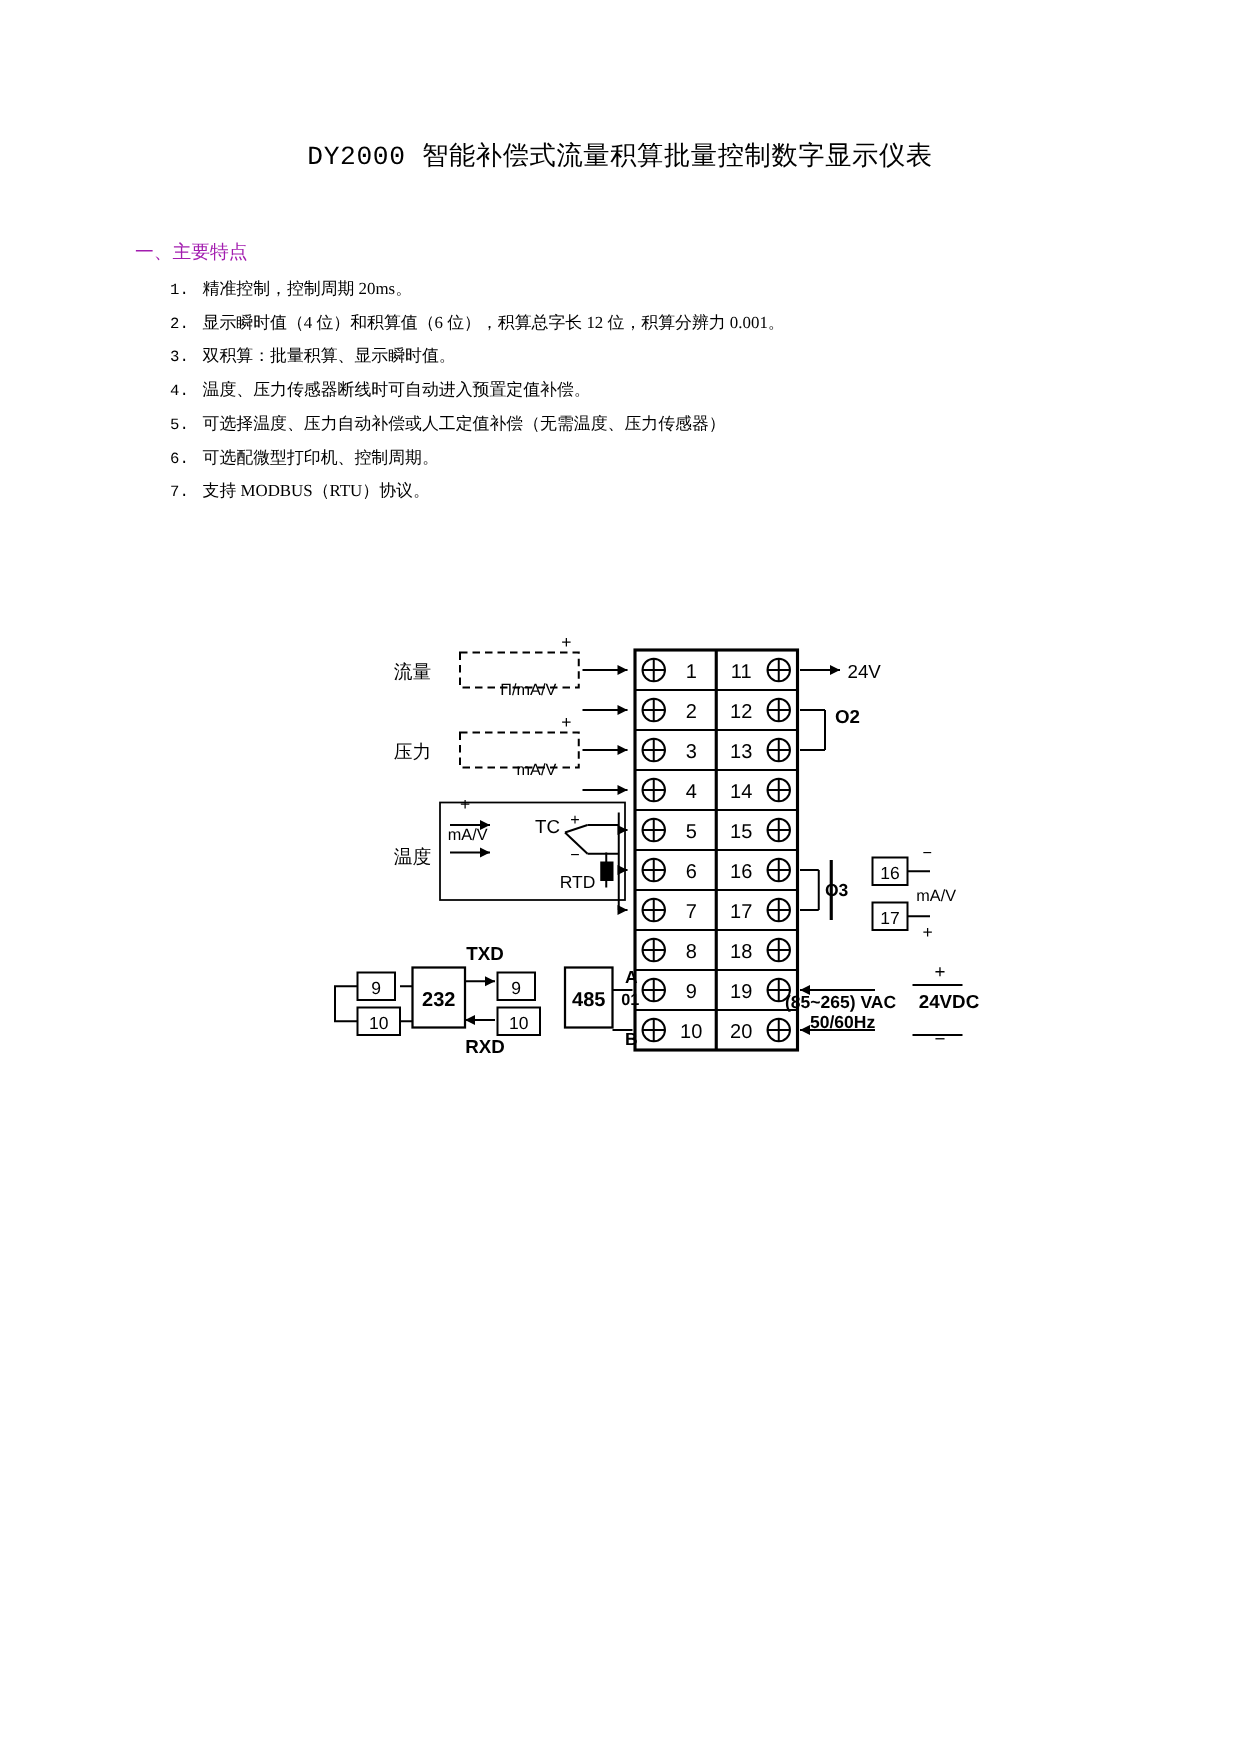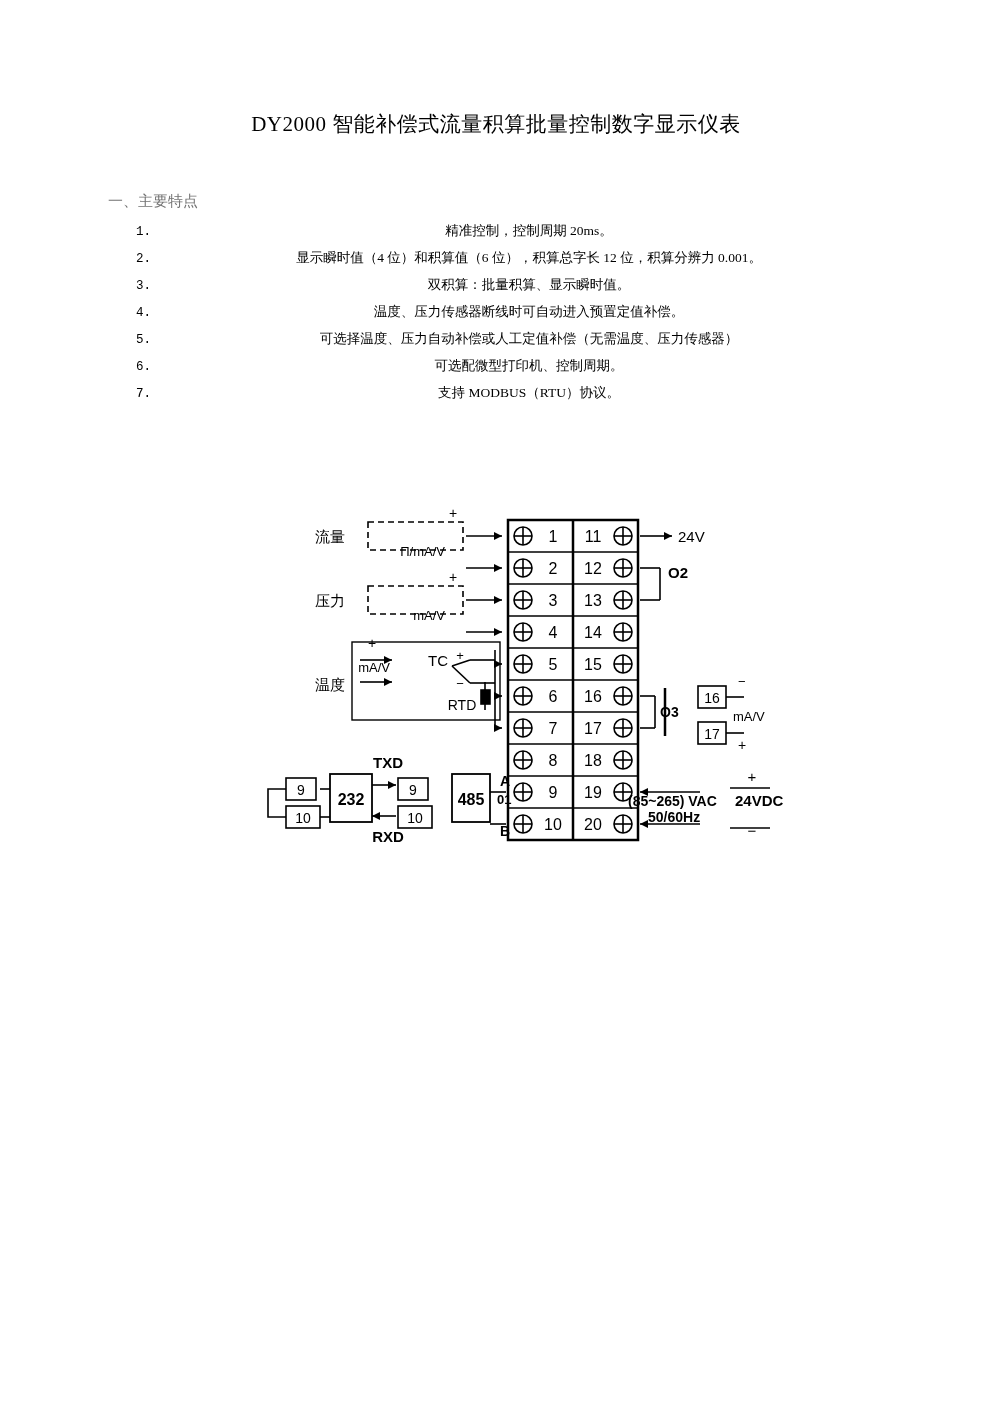--- a/index.html
+++ b/index.html
@@ -20,26 +20,26 @@
     inset: 0;
   }
   .title {
     position: absolute;
     top: 110px;
     left: 0;
     width: 992px;
     text-align: center;
     font-size: 21px;
     letter-spacing: 0.5px;
-    font-family: Liberation Serif, serif;
+    font-family: Liberation Mono, monospace;
   }
   .section-head {
     position: absolute;
     font-size: 15px;
-    color: #737373;
+    color: #a21caf;
     font-family: "Liberation Serif", serif;
   }
   #sec1 { top: 192px; left: 108px; }
   #sec2 { top: 452px; left: 108px; font-weight: bold; }
   .feature-list {
     position: absolute;
     top: 218px;
     left: 136px;
     width: 760px;
   }
@@ -49,21 +49,21 @@
     font-size: 13.5px;
     line-height: 26px;
     font-family: "Liberation Serif", serif;
   }
   .feature-num {
     width: 26px;
     flex: 0 0 26px;
     font-family: "Liberation Mono", monospace;
     font-size: 12.5px;
   }
-  .feature-text { flex: 1; text-align: center; }
+  .feature-text { flex: 1; }
   .diagram {
     position: absolute;
     top: 500px;
     left: 0;
     width: 992px;
     height: 380px;
   }
   .diagram svg { display: block; }
 </style>
 </head>

